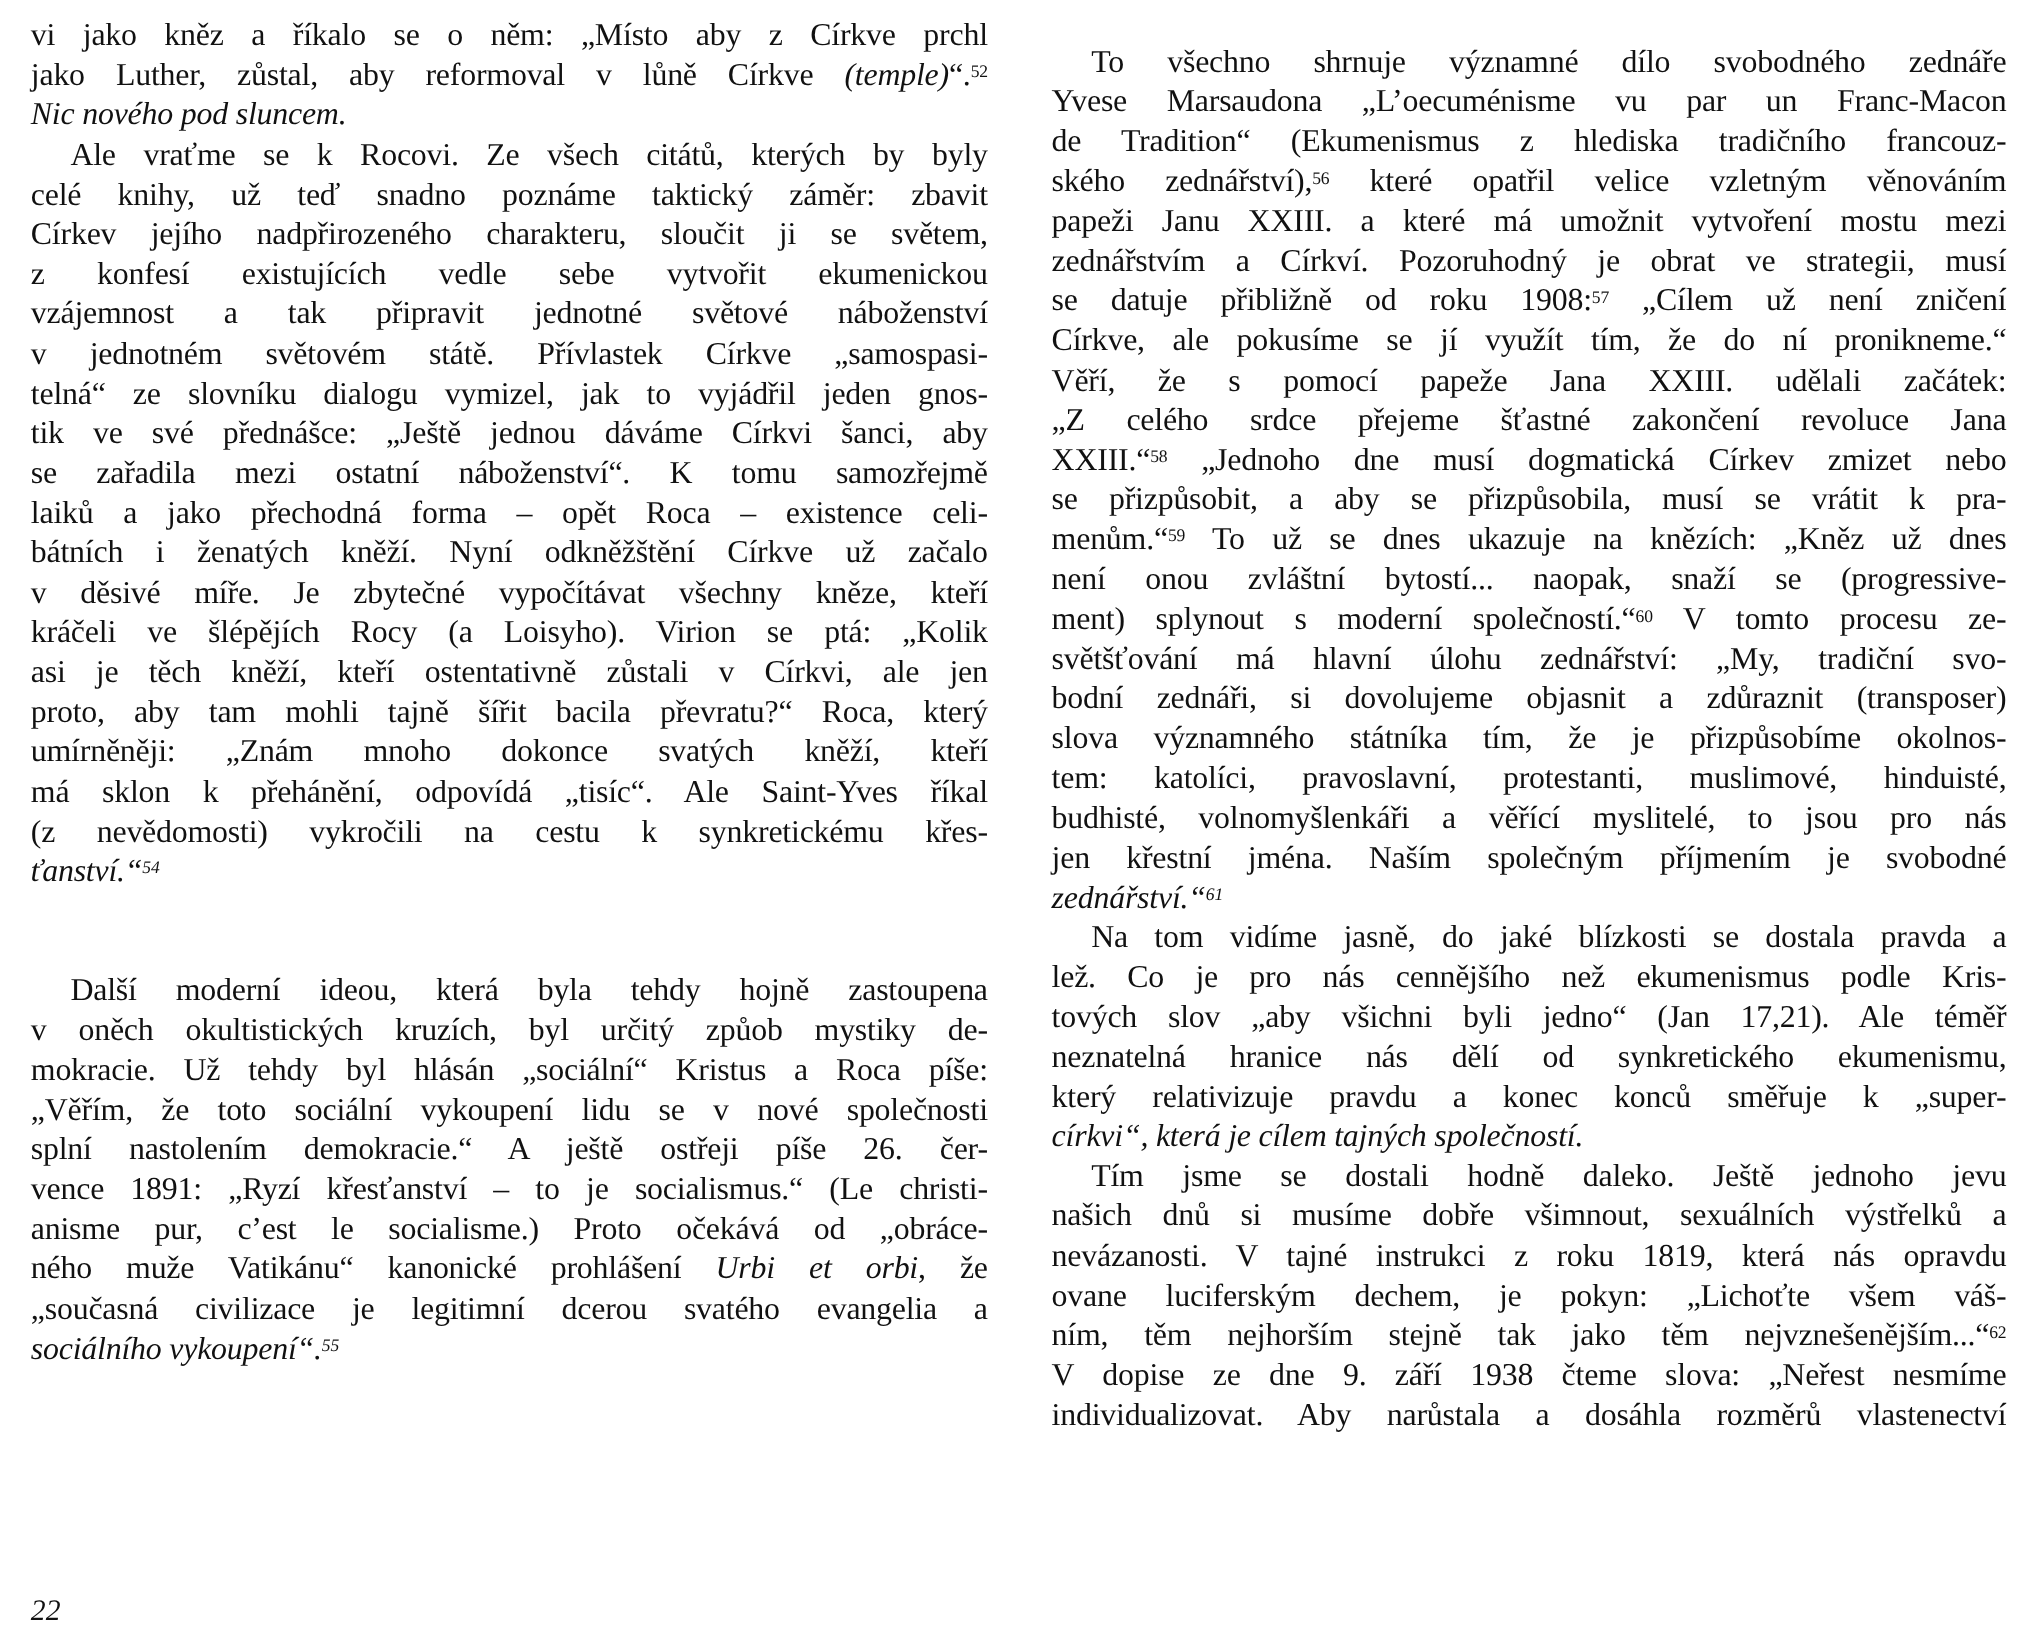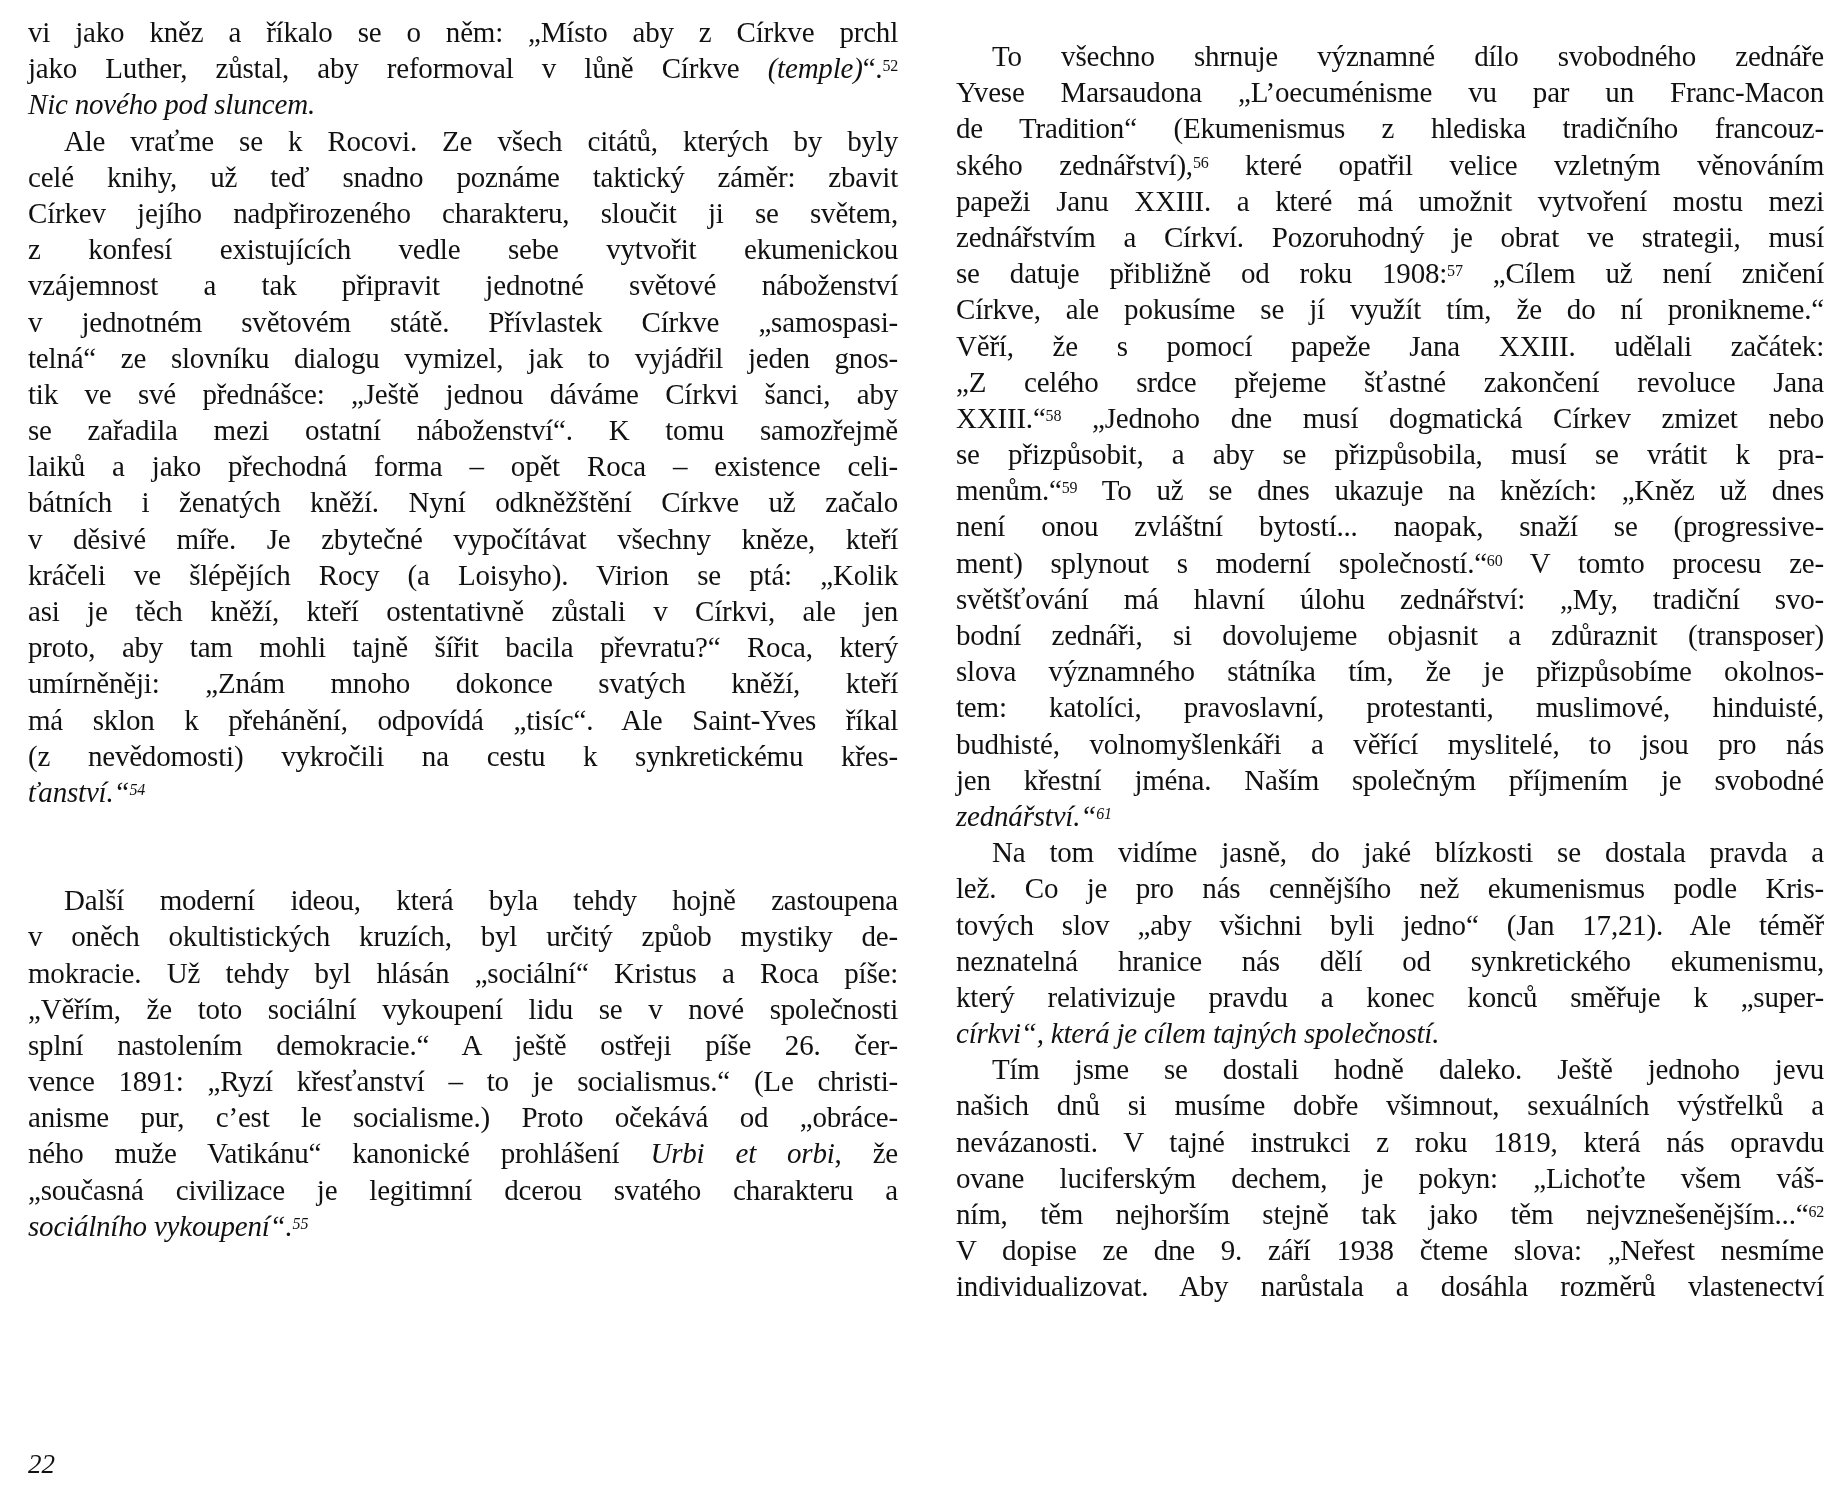--- a/index.html
+++ b/index.html
@@ -53,21 +53,21 @@
     <span class="gap"></span>
     <div>
       <span class="line indent">Další moderní ideou, která byla tehdy hojně zastoupena</span>
       <span class="line">v oněch okultistických kruzích, byl určitý způob mystiky de-</span>
       <span class="line">mokracie. Už tehdy byl hlásán „sociální“ Kristus a Roca píše:</span>
       <span class="line">„Věřím, že toto sociální vykoupení lidu se v nové společnosti</span>
       <span class="line">splní nastolením demokracie.“ A ještě ostřeji píše 26. čer-</span>
       <span class="line">vence 1891: „Ryzí křesťanství – to je socialismus.“ (Le christi-</span>
       <span class="line">anisme pur, c’est le socialisme.) Proto očekává od „obráce-</span>
       <span class="line">ného muže Vatikánu“ kanonické prohlášení <i>Urbi et orbi</i>, že</span>
-      <span class="line">„současná civilizace je legitimní dcerou svatého charakteru a</span>
+      <span class="line">„současná civilizace je legitimní dcerou svatého evangelia a</span>
       <span class="line last">sociálního vykoupení“.<sup>55</sup></span>
     </div>
   </div>
 <div class="page right" id="right">
     <div>
       <span class="line indent">To všechno shrnuje významné dílo svobodného zednáře</span>
       <span class="line">Yvese Marsaudona „L’oecuménisme vu par un Franc-Macon</span>
       <span class="line">de Tradition“ (Ekumenismus z hlediska tradičního francouz-</span>
       <span class="line">ského zednářství),<sup>56</sup> které opatřil velice vzletným věnováním</span>
       <span class="line">papeži Janu XXIII. a které má umožnit vytvoření mostu mezi</span>

